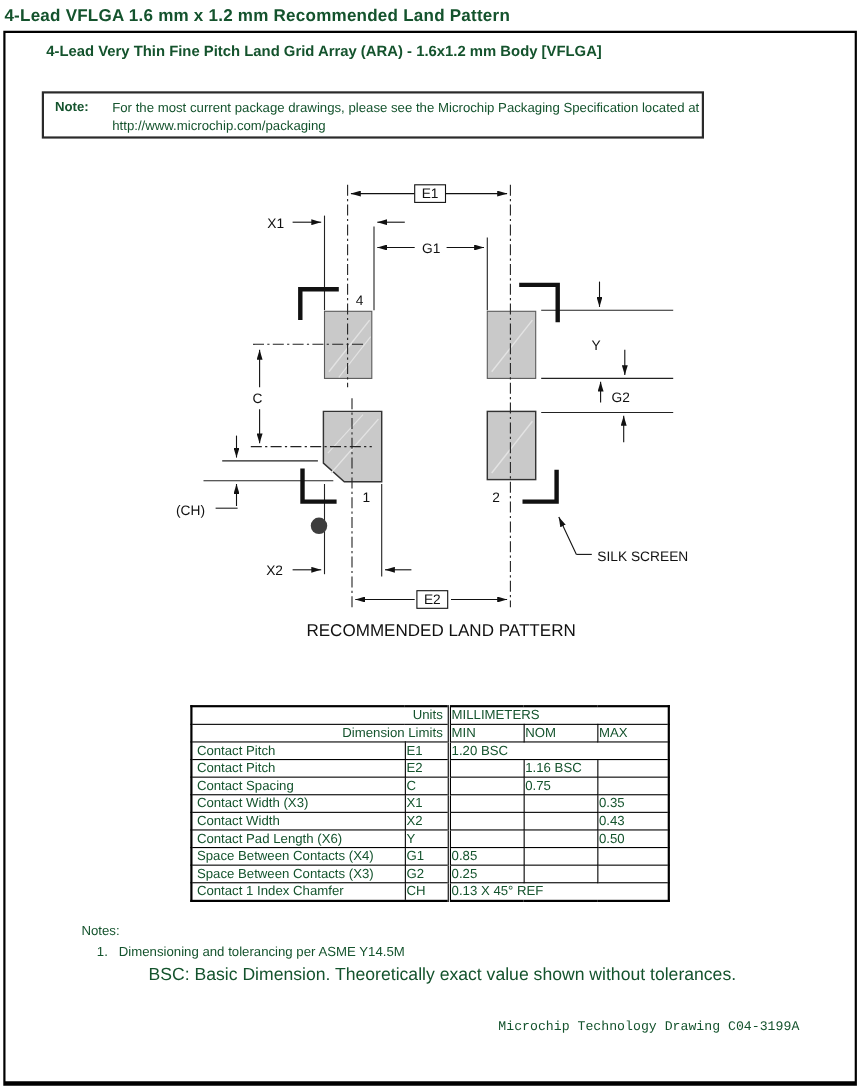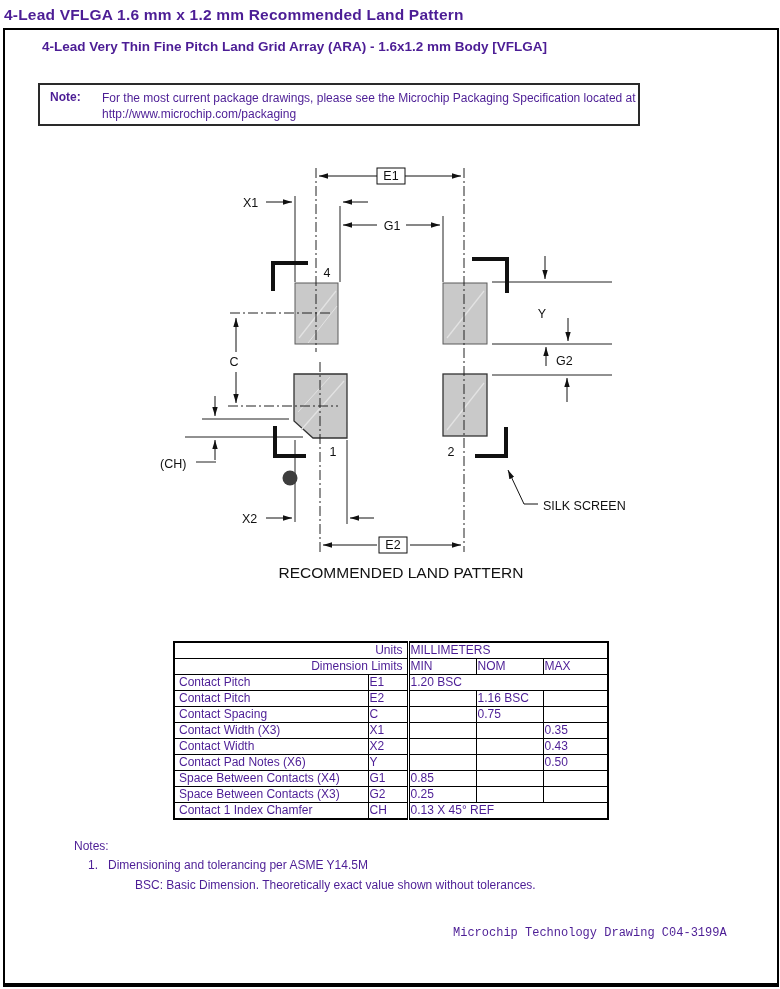--- a/index.html
+++ b/index.html
@@ -1,36 +1,36 @@
 <!DOCTYPE html>
 <html><head>
 <meta charset="utf-8">
 <style>
   html,body{margin:0;padding:0;background:#fff;}
   .page{position:relative;width:780px;height:989px;background:#fff;
-        font-family:"Liberation Sans","DejaVu Sans",sans-serif;color:#4c1d95;overflow:hidden;}
+        font-family:"Liberation Sans","DejaVu Sans",sans-serif;color:#14532d;overflow:hidden;}
   .doc-title{position:absolute;left:4px;top:6px;font-size:15.5px;font-weight:bold;letter-spacing:.2px;}
   .content-box{position:absolute;left:3px;top:28px;width:772px;height:953px;
                border:2px solid #000;border-bottom-width:4px;pointer-events:none;}
   .subtitle{position:absolute;left:42px;top:39px;font-size:13.5px;font-weight:bold;}
   .note-box{position:absolute;left:38px;top:83px;width:602px;height:43px;border:2px solid #2a2a2a;box-sizing:border-box;}
   .note-label{position:absolute;left:10px;top:5px;font-size:12px;font-weight:bold;}
   .note-body{position:absolute;left:62px;top:5px;font-size:12px;line-height:16px;}
   .drawing{position:absolute;left:0;top:0;}
   .tbl{position:absolute;left:173px;top:641px;border-collapse:collapse;border:2px solid #000;
        font-size:12px;table-layout:fixed;}
   .tbl td{border:1px solid #000;height:15px;line-height:15px;padding:0 4px;
           white-space:nowrap;overflow:hidden;}
   .tbl td.c{text-align:left;padding:0 1px;}
   .tbl td.r{text-align:right;}
   .tbl td.dbl{border-left:3px double #000;}
   .notes-heading{position:absolute;left:74px;top:839px;font-size:12px;}
   .note-item-num{position:absolute;left:88px;top:858px;font-size:12px;}
   .note-item-text{position:absolute;left:108px;top:858px;font-size:12px;text-align:center;}
-  .note-item-sub{position:absolute;left:135px;top:878px;font-size:12px;}
+  .note-item-sub{position:absolute;left:135px;top:878px;font-size:16px;}
   .footer-ref{position:absolute;left:453px;top:926px;font-size:12px;font-family:Liberation Mono, monospace;}
   svg text{font-family:"Liberation Sans","DejaVu Sans",sans-serif;fill:#111;}
 </style>
 </head>
 <body>
 
 <div class="page">
 
   <div class="doc-title">4-Lead VFLGA 1.6 mm x 1.2 mm Recommended Land Pattern</div>
 
@@ -198,21 +198,21 @@
       <td class="c">0.35</td>
     </tr>
     <tr>
       <td>Contact Width</td>
       <td class="c">X2</td>
       <td class="c dbl"></td>
       <td class="c"></td>
       <td class="c">0.43</td>
     </tr>
     <tr>
-      <td>Contact Pad Notes (X6)</td>
+      <td>Contact Pad Length (X6)</td>
       <td class="c">Y</td>
       <td class="c dbl"></td>
       <td class="c"></td>
       <td class="c">0.50</td>
     </tr>
     <tr>
       <td>Space Between Contacts (X4)</td>
       <td class="c">G1</td>
       <td class="c dbl">0.85</td>
       <td class="c"></td>

